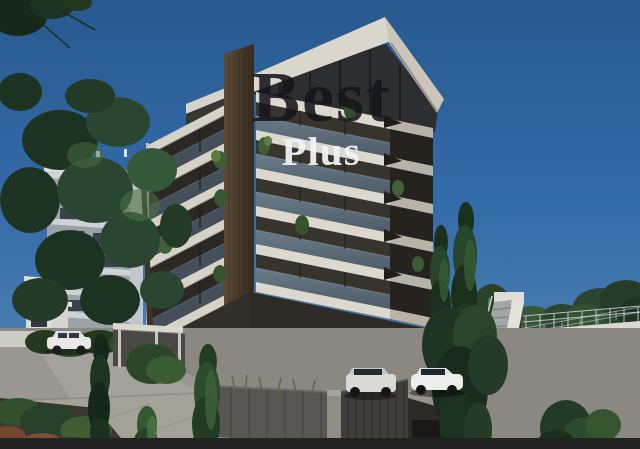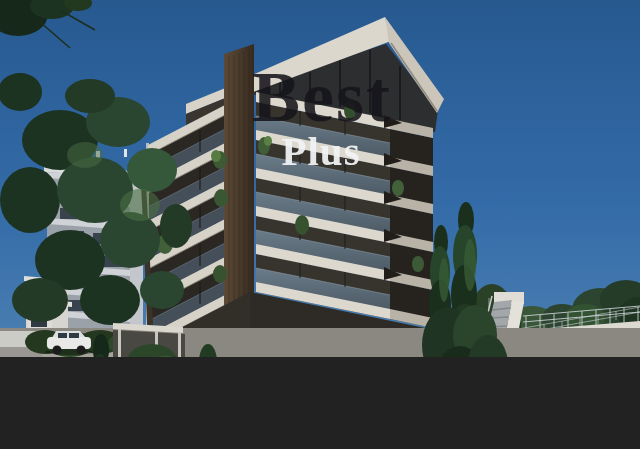--- a/index.html
+++ b/index.html
@@ -1,16 +1,16 @@
 <!DOCTYPE html>
 <html><head>
 <meta charset="utf-8">
 <style>
   html,body{margin:0;padding:0;background:#222;}
-  .stage{position:relative;width:640px;height:357px;overflow:hidden;background:#0ea5e9;text-align:right;}
+  .stage{position:relative;width:640px;height:438px;overflow:hidden;background:#0ea5e9;text-align:right;}
   .stage svg{display:block;width:640px;height:449px;}
   .wm1{font-family:"Liberation Serif","DejaVu Serif",serif;font-weight:600;}
   .wm2{font-family:"Liberation Serif","DejaVu Serif",serif;font-weight:600;}
 </style>
 </head>
 <body>
 
 <div class="stage">
 <svg viewBox="0 0 640 449" xmlns="http://www.w3.org/2000/svg">
   <defs>

